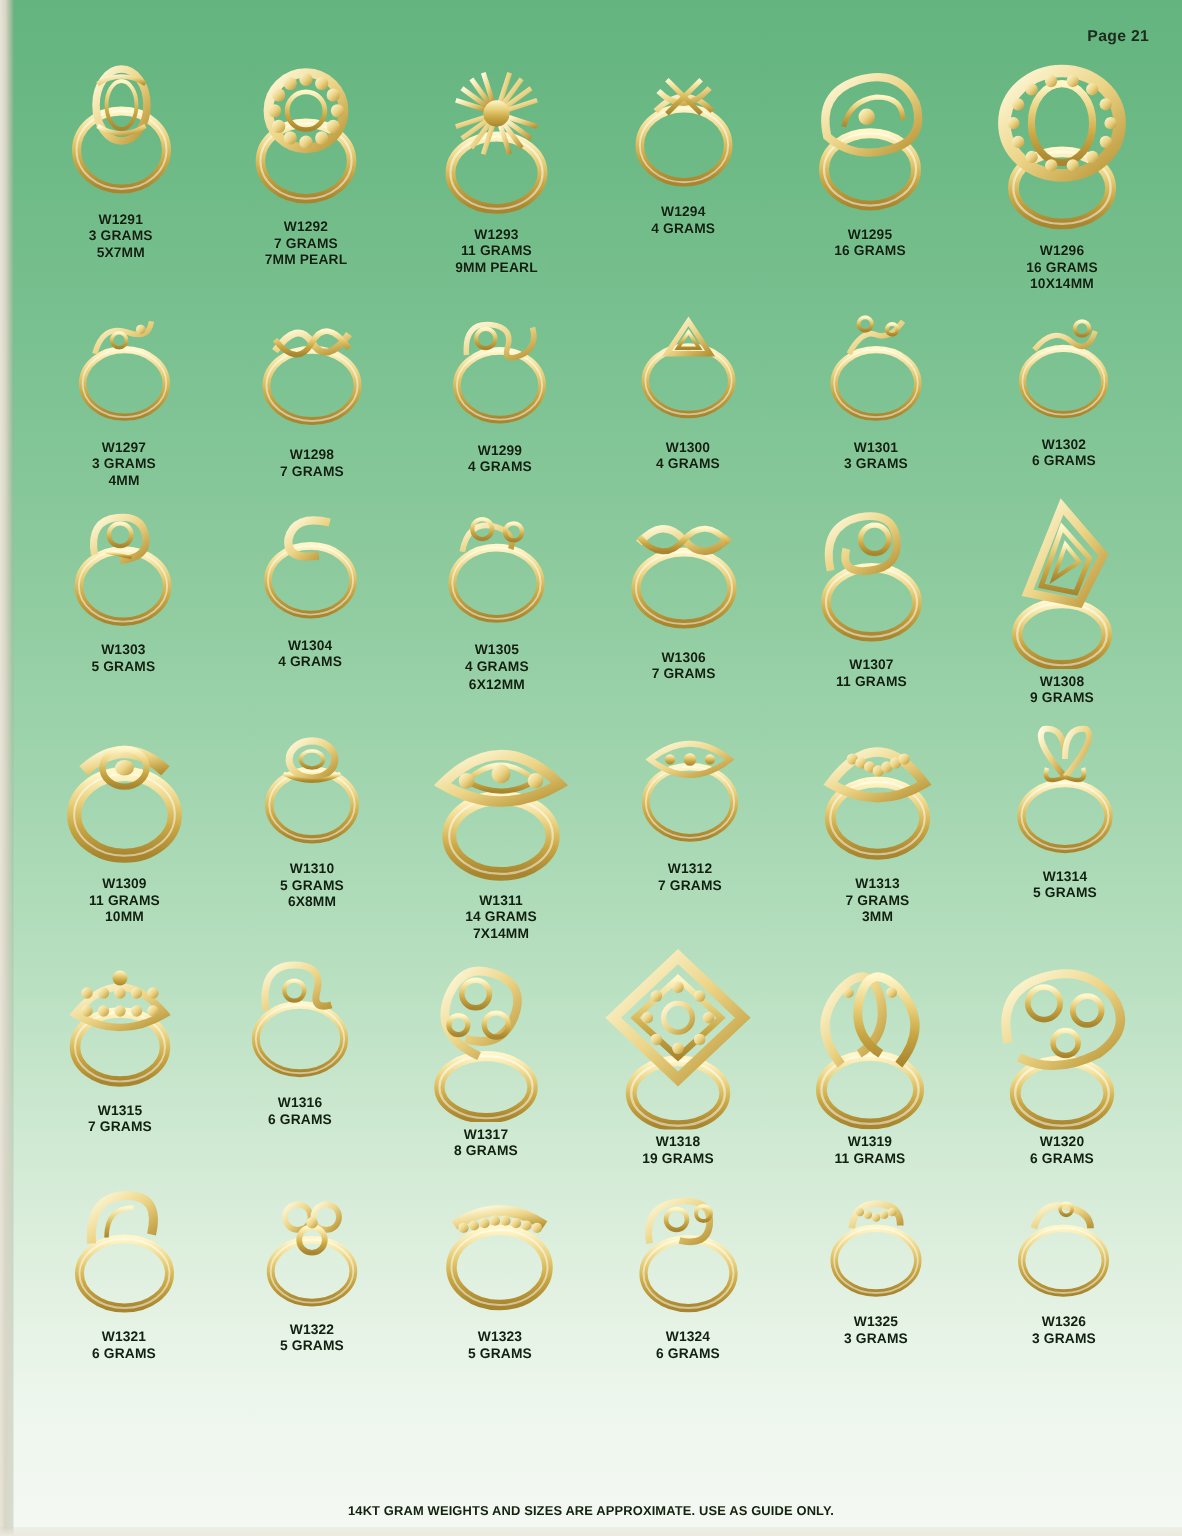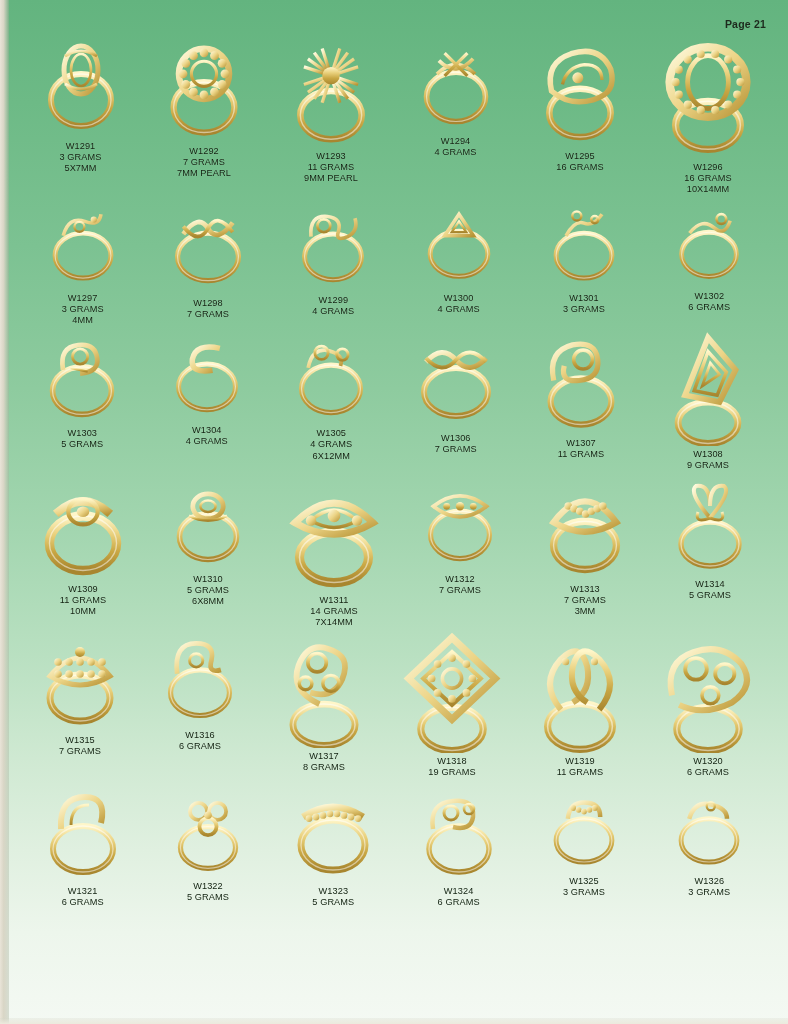--- a/index.html
+++ b/index.html
@@ -83,21 +83,21 @@
 
   .ring-art {
     position: relative;
     display: block;
   }
 
   .caption {
     margin-top: 3px;
     font-size: 9.2px;
     line-height: 11.2px;
-    font-weight: normal;
+    font-weight: bold;
     color: #10210f;
     letter-spacing: 0.1px;
     text-shadow: 0 0 1px rgba(255,255,255,0.25);
     white-space: pre-line;
   }
 
   .footer-note {
     position: absolute;
     left: 0;
     right: 0;
@@ -1185,13 +1185,14 @@
     <path d="M38 44 Q44 24 62 28 Q80 32 80 44" fill="none" stroke="url(#hr35)" stroke-width="5"></path>
     <circle cx="62" cy="30" r="4.5" fill="none" stroke="url(#gr35)" stroke-width="2.6"></circle>
           </svg>
           </div>
           <div class="caption">W1326
 3 GRAMS</div>
         </div>
       </div>
     </div>
 
+  <div class="footer-note">14KT GRAM WEIGHTS AND SIZES ARE APPROXIMATE. USE AS GUIDE ONLY.</div>
 </div>
 
 </body></html>

